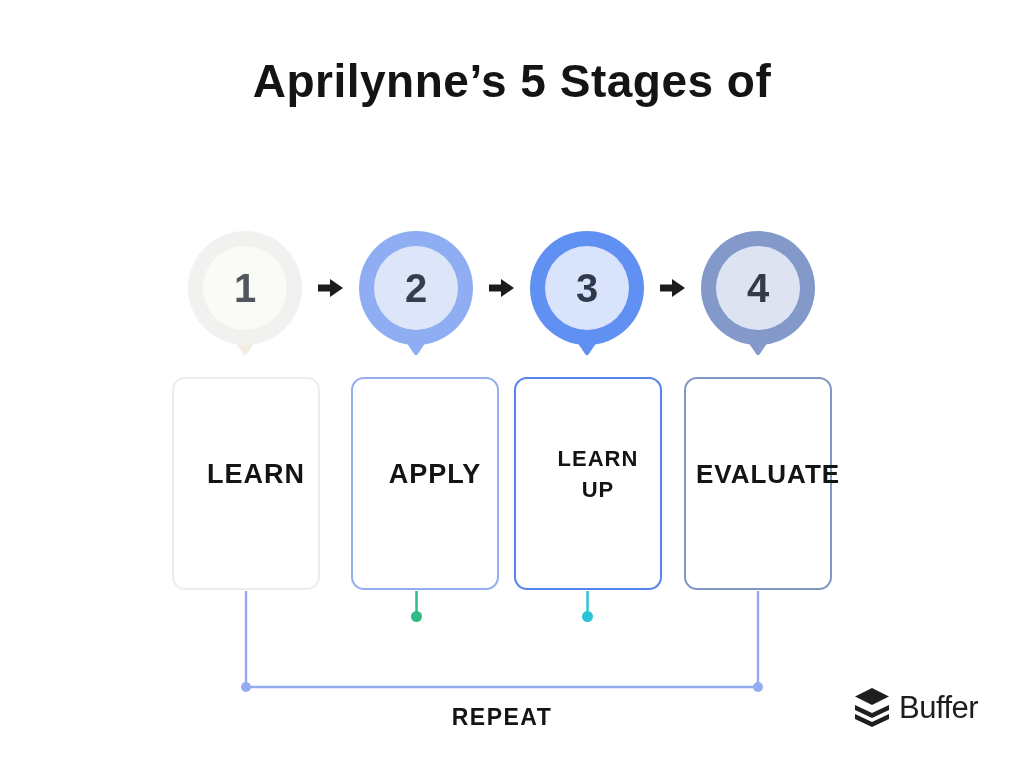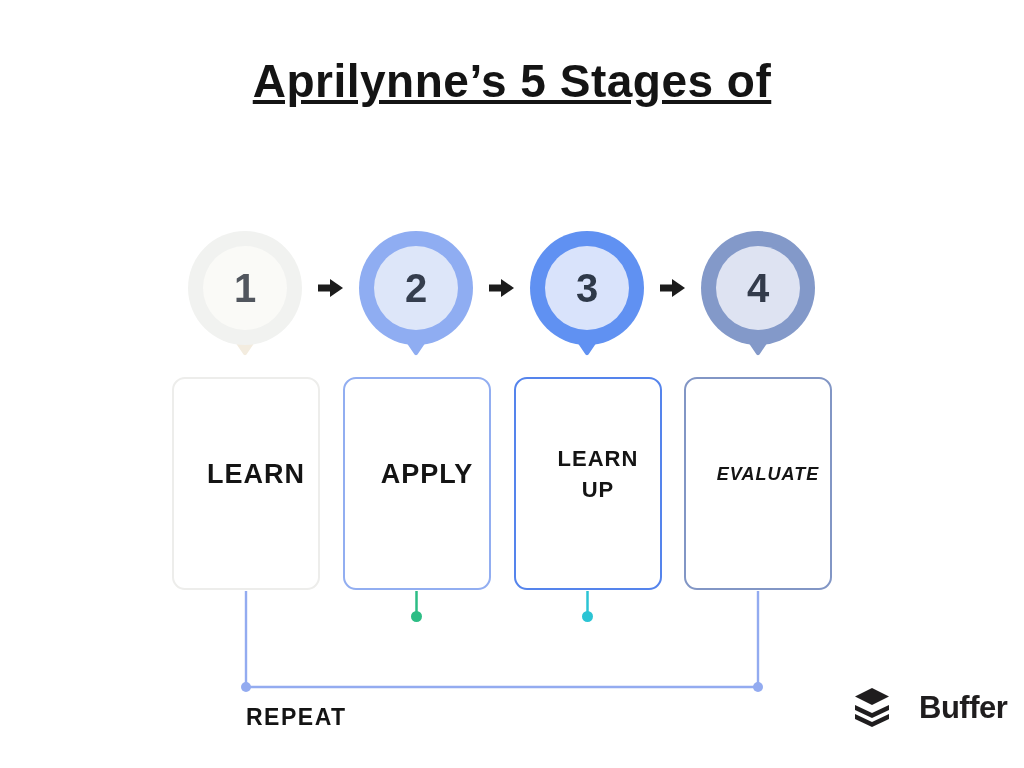--- a/index.html
+++ b/index.html
@@ -8,21 +8,21 @@
     font-family:"Liberation Sans", sans-serif;overflow:hidden;
   }
   .canvas{position:absolute;inset:0;}
 
   
   .title{
     position:absolute;top:52px;left:0;width:1024px;
     text-align:center;font-size:46px;line-height:58px;font-weight:700;
     color:#141414;letter-spacing:.5px;margin:0;
   }
-  .title span{display:block;text-decoration:underline;}
+  .title span{display:block;}
 
   
   .stage-row{position:absolute;inset:0;}
   .pin{position:absolute;top:231px;width:114px;height:134px;}
   .pin .tail{position:absolute;left:42px;top:108px;width:30px;height:22px;}
   .pin .ring{
     position:absolute;left:0;top:0;width:114px;height:114px;border-radius:50%;
     display:flex;align-items:center;justify-content:center;
   }
   .pin .inner{
@@ -43,31 +43,31 @@
     padding:0 8px 18px 8px;
   }
   .card-label{
     font-size:27px;font-weight:700;color:#141414;letter-spacing:1px;
     text-align:center;line-height:1.4;margin-left:20px;
   }
 
   .connector-layer{position:absolute;left:0;top:0;pointer-events:none;}
 
   .repeat{
-    position:absolute;left:246px;top:704px;width:512px;text-align:left;
+    position:absolute;left:246px;top:704px;width:512px;text-align:center;
     font-size:23px;font-weight:700;color:#141414;letter-spacing:1.5px;
   }
 
   
   .brand{
     position:absolute;left:852px;top:685px;height:46px;
     display:flex;align-items:center;gap:7px;
   }
   .brand-icon{width:40px;height:44px;}
-  .brand-name{font-size:31px;font-weight:700;letter-spacing:-0.5px;margin-left:20px;}
+  .brand-name{font-size:31px;font-weight:400;letter-spacing:-0.5px;}
 </style>
 </head>
 <body>
 
 <div class="canvas">
 
   <h1 class="title">
     <span>Aprilynne’s 5 Stages of</span>
   </h1>
 
@@ -124,30 +124,30 @@
       </div>
     </div>
   </div>
 </div>
 
   <div class="card-row">
   <div class="card" style="left: 172px; border-color: rgb(237, 237, 235);">
     <span class="card-label">LEARN</span>
   </div>
 
-  <div class="card" style="left: 343px; border-color: rgb(146, 174, 241);">
+  <div class="card" style="left: 351px; border-color: rgb(146, 174, 241);">
     <span class="card-label">APPLY</span>
   </div>
 
   <div class="card" style="left: 514px; border-color: rgb(85, 132, 236);">
     <span class="card-label" style="font-size: 22px;">LEARN UP</span>
   </div>
 
   <div class="card" style="left: 684px; border-color: rgb(130, 150, 197);">
-    <span class="card-label" style="font-size: 18px; font-style: italic;">EVALUATE</span>
+    <span class="card-label" style="font-size: 26px;">EVALUATE</span>
   </div>
 </div>
 
   <svg class="connector-layer" width="1024" height="768" viewBox="0 0 1024 768">
     <line id="drop1" x1="416.5" y1="591" x2="416.5" y2="612" stroke-width="2.5" stroke="#2dbd85"></line>
     <circle id="dot1" cx="416.5" cy="616.5" r="5.5" fill="#2dbd85"></circle>
     <line id="drop2" x1="587.5" y1="591" x2="587.5" y2="612" stroke-width="2.5" stroke="#2bc4d4"></line>
     <circle id="dot2" cx="587.5" cy="616.5" r="5.5" fill="#2bc4d4"></circle>
     <path id="loop" d="M246 591 L246 687 L758 687 L758 591" fill="none" stroke-width="2.4" stroke="#93abf0"></path>
     <circle id="loopdot1" cx="246" cy="687" r="5" fill="#93abf0"></circle>

